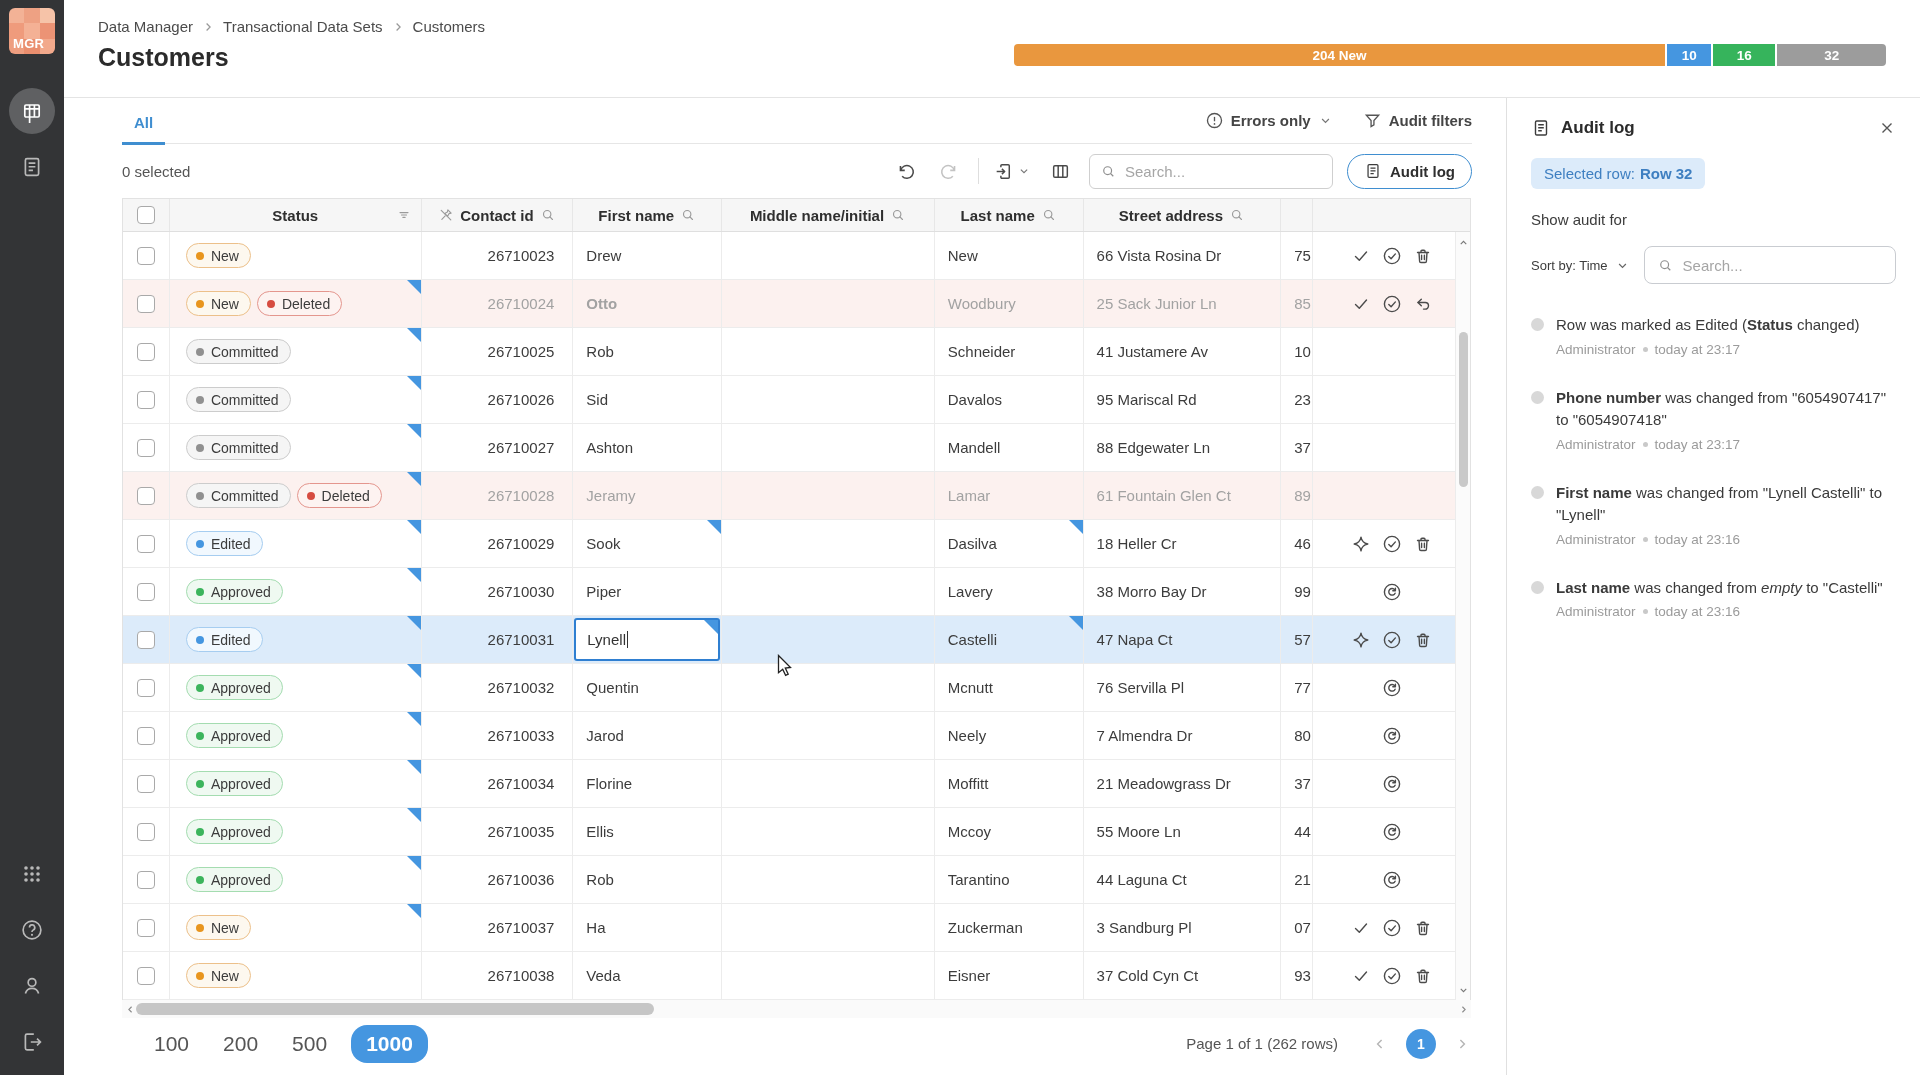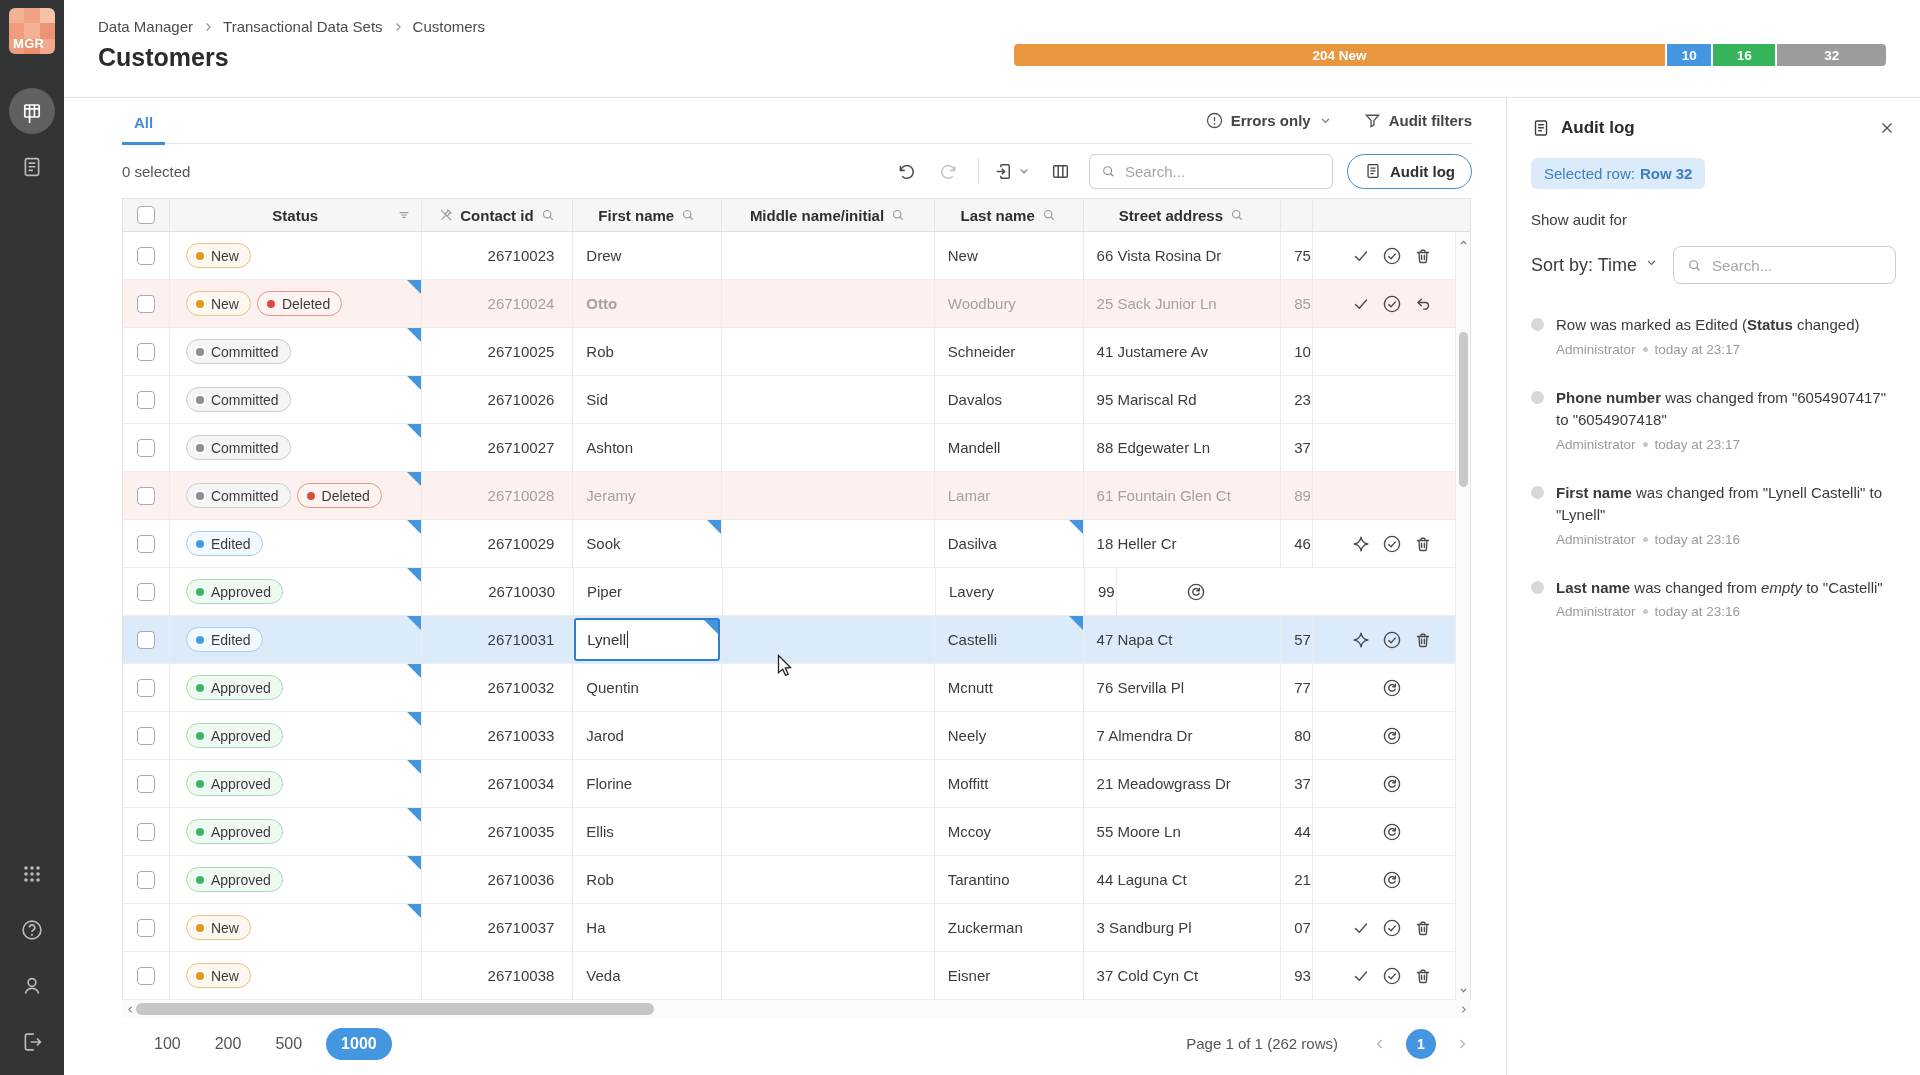--- a/index.html
+++ b/index.html
@@ -93,21 +93,21 @@
   .vscroll .arr.up { top:2px; } .vscroll .arr.down { bottom:2px; }
   .vthumb { position:absolute; left:3px; width:9px; top:100px; height:155px; background:#c9c9c9; border-radius:5px; cursor:pointer; }
   .hscroll { height:18px; width:1349px; background:#fafafa; position:relative; display:flex; align-items:center; flex-shrink:0; }
   .hscroll .arr { width:16px; display:flex; justify-content:center; color:#8a8a8a; cursor:pointer; }
   .hscroll .arr svg { width:11px; height:11px; }
   .hthumb { position:absolute; left:14px; width:518px; height:12px; background:#c6c6c6; border-radius:6px; cursor:pointer; }
 
   
   .footer { flex:1; display:flex; align-items:center; justify-content:space-between; padding:0 2px 6px 22px; }
   .page-sizes { display:flex; align-items:center; gap:14px; }
-  .psize { font-size:16px; color:#555; padding:6px 10px; cursor:pointer; }
+  .psize { font-size:21px; color:#555; padding:6px 10px; cursor:pointer; }
   .psize.active { background:#4596e0; color:#fff; border-radius:16px; padding:7px 15px; font-weight:bold; }
   .pager { display:flex; align-items:center; gap:18px; }
   .page-info { font-size:15px; color:#555; margin-right:16px; }
   .pg-arrow { color:#b5b5b5; display:flex; cursor:pointer; }
   .pg-arrow svg { width:16px; height:16px; }
   .pg-num { width:30px; height:30px; border-radius:50%; background:#4596e0; color:#fff; font-size:14px; font-weight:bold; display:flex; align-items:center; justify-content:center; cursor:pointer; }
 
   
   .audit { flex:1; border-left:1px solid #e0e0e0; padding:20px 24px; overflow:hidden; }
   .audit-head { display:flex; align-items:center; justify-content:space-between; }
@@ -116,21 +116,21 @@
   .audit-close { color:#555; cursor:pointer; display:flex; }
   .audit-close svg { width:18px; height:18px; }
   .sel-pill { display:inline-flex; gap:5px; margin-top:20px; background:#dcebfa; border-radius:6px; padding:7px 13px; font-size:15px; color:#3e7fc1; }
   .sel-pill b { font-weight:bold; }
   .audit-row { display:flex; align-items:center; margin-top:22px; gap:12px; }
   .audit-label { font-size:15px; color:#3c3c3c; white-space:nowrap; }
   .select { flex:1; height:38px; border:1px solid #c9ccd1; border-radius:8px; display:flex; align-items:center; justify-content:space-between; padding:0 12px; cursor:pointer; background:#fff; }
   .select span { font-size:15px; color:#333; }
   .select svg { width:16px; height:16px; color:#666; }
   .sort-row { display:flex; align-items:center; margin-top:18px; gap:14px; }
-  .sort-btn { display:flex; align-items:flex-start; gap:7px; font-size:18px; color:#3c3c3c; cursor:pointer; white-space:nowrap; }
+  .sort-btn { display:flex; align-items:flex-start; gap:7px; font-size:13px; color:#3c3c3c; cursor:pointer; white-space:nowrap; }
   .sort-btn svg { width:15px; height:15px; color:#666; }
   .audit-search { flex:1; height:38px; border:1px solid #c9ccd1; border-radius:8px; display:flex; align-items:center; gap:9px; padding:0 12px; background:#fff; }
   .audit-search svg { width:17px; height:17px; color:#8f8f8f; flex-shrink:0; }
   .audit-search input { border:none; outline:none; font-size:15px; width:100%; color:#333; font-family:"Liberation Sans",sans-serif; }
   .audit-search input::placeholder { color:#a5a5a5; }
   .entries { margin-top:30px; display:flex; flex-direction:column; gap:30px; }
   .entry { display:flex; gap:12px; }
   .entry .bullet { width:13px; height:13px; border-radius:50%; background:#d8d8d8; flex-shrink:0; margin-top:4px; }
   .entry .etext { font-size:15px; color:#3a3a3a; line-height:1.5; }
   .entry .etext b { font-weight:bold; }
@@ -729,20 +729,23 @@
                 </div>
                 <div class="cell txt" style="width: 149px;">
                   <span class="cell-text">Piper</span>
                 </div>
                 <div class="cell txt" style="width: 213px;">
                   <span class="cell-text"></span>
                 </div>
                 <div class="cell txt" style="width: 149px;">
                   <span class="cell-text">Lavery</span>
                 </div>
+                <div class="cell txt" style="width: 198px;">
+                  <span class="cell-text">38 Morro Bay Dr</span>
+                </div>
                 <div class="cell txt" style="width: 32px;">
                   <span class="cell-text">99</span>
                 </div>
                 <div class="cell actions-cell" style="width: 157px;">
                   <span class="act">
                     <span style="display: flex;">
                       <svg viewBox="0 0 20 20" fill="none" stroke="currentColor" stroke-width="1.4" stroke-linecap="round" stroke-linejoin="round" width="20" height="20">
                         <circle cx="10" cy="10" r="7.6"></circle>
                         <path d="M13.1 11.2a3.3 3.3 0 1 1-.4-3.4"></path>
                         <path d="M13.4 6.2v2.6h-2.6"></path>

